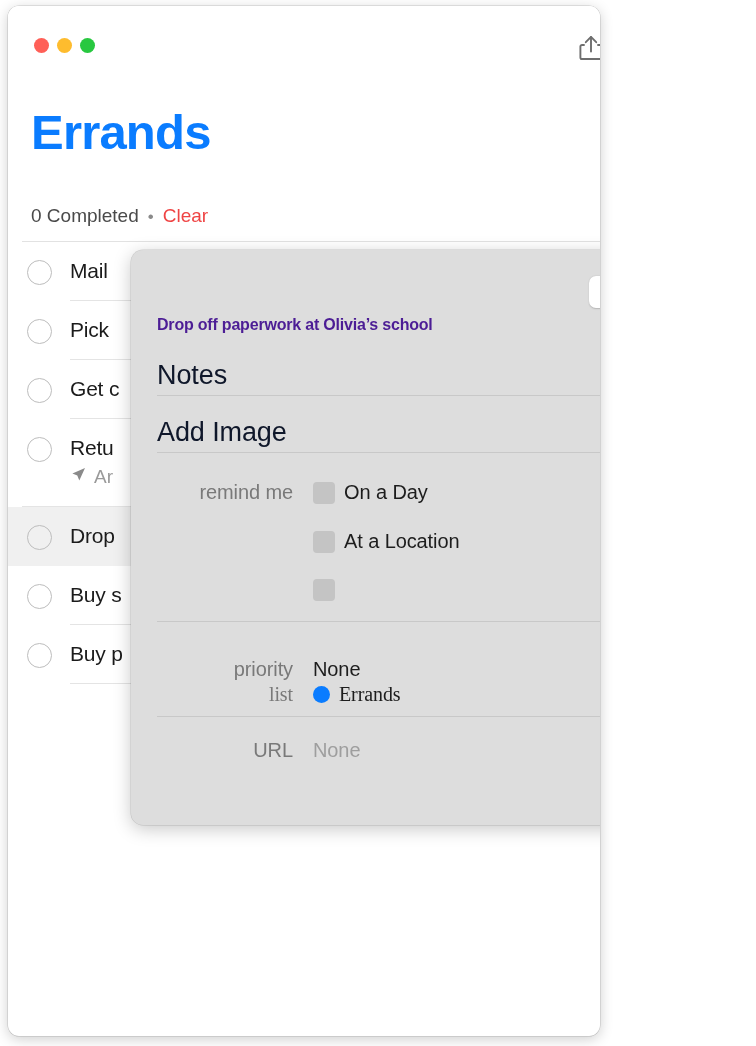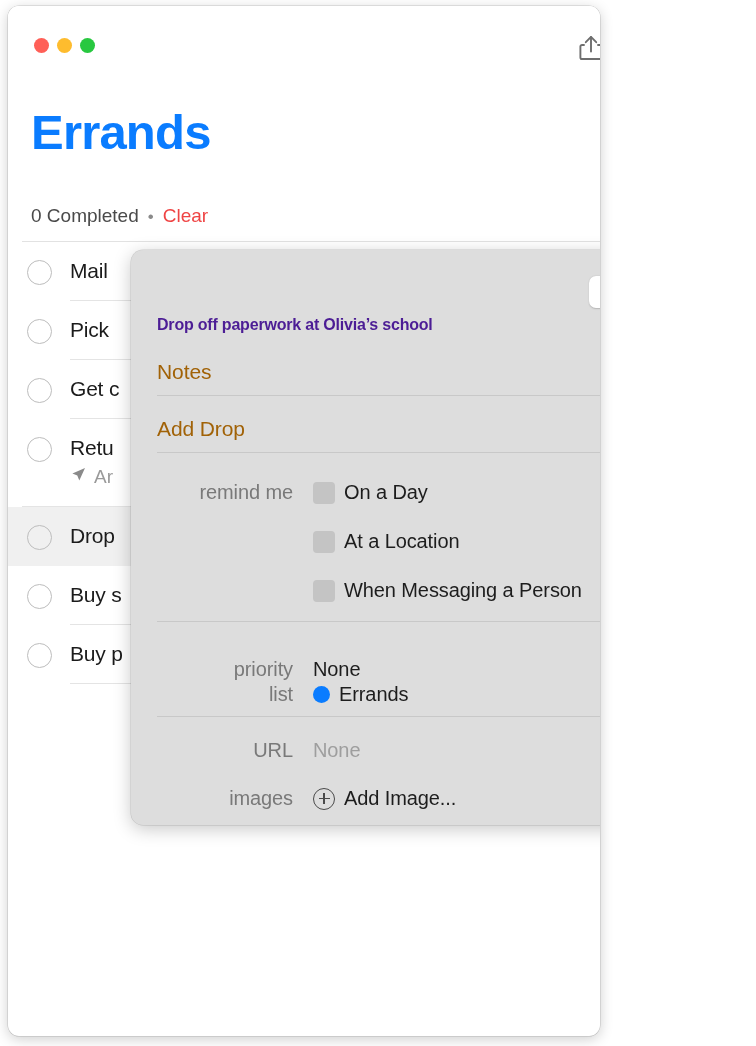--- a/index.html
+++ b/index.html
@@ -230,22 +230,22 @@
     display: flex;
     align-items: center;
     justify-content: center;
     cursor: default;
   }
 
   .pop-field {
     position: absolute;
     left: 26px;
     width: 487px;
-    font-size: 21px;
-    color: #a16207;
+    font-size: 27px;
+    color: #0f172a;
     letter-spacing: -0.1px;
   }
   #notes-field { top: 110px; }
   #tags-field  { top: 167px; }
 
   .pop-divider {
     position: absolute;
     left: 26px;
     width: 487px;
     height: 1px;
@@ -279,21 +279,21 @@
     align-items: center;
     gap: 9px;
     letter-spacing: -0.1px;
   }
   .kv-value.muted { color: #9e9e9e; }
 
   #row-onaday    { top: 231px; }
   #row-location  { top: 280px; }
   #row-messaging { top: 329px; }
   #row-priority  { top: 408px; }
-  #row-list      { top: 433px; }
+  #row-list      { top: 433px; font-family: Liberation Serif, serif; }
   #row-url       { top: 489px; }
   #row-images    { top: 537px; }
 
   .cbox {
     width: 22px; height: 22px;
     border-radius: 4px;
     background: #C4C4C4;
     flex: 0 0 22px;
     cursor: default;
   }
@@ -484,21 +484,21 @@
     <div id="flag-button">
       <svg width="22" height="22" viewBox="0 0 22 22">
         <line x1="5.2" y1="3.5" x2="5.2" y2="18.5" stroke="#8c8c8c" stroke-width="1.6" stroke-linecap="round"></line>
         <path d="M5.2 4.2 L17 4.2 L17 12.4 L5.2 12.4" fill="none" stroke="#8c8c8c" stroke-width="1.6" stroke-linejoin="round"></path>
       </svg>
     </div>
 
     <div class="pop-field" id="notes-field">Notes</div>
     <div class="pop-divider" id="div-1"></div>
 
-    <div class="pop-field" id="tags-field">Add Drop</div>
+    <div class="pop-field" id="tags-field">Add Image</div>
     <div class="pop-divider" id="div-2"></div>
 
     <div class="kv-row" id="row-location">
       <div class="kv-label"></div>
       <div class="kv-value">
         <span class="cbox"></span>
         <span>At a Location</span>
       </div>
     </div>
 
@@ -507,21 +507,20 @@
       <div class="kv-value">
         <span class="cbox"></span>
         <span>On a Day</span>
       </div>
     </div>
 
     <div class="kv-row" id="row-messaging">
       <div class="kv-label"></div>
       <div class="kv-value">
         <span class="cbox"></span>
-        <span>When Messaging a Person</span>
       </div>
     </div>
 
     <div class="pop-divider" id="div-3"></div>
 
     <div class="kv-row" id="row-priority">
       <div class="kv-label">priority</div>
       <div class="kv-value">None</div>
     </div>
 
@@ -533,23 +532,16 @@
       </div>
     </div>
 
     <div class="pop-divider" id="div-4"></div>
 
     <div class="kv-row" id="row-url">
       <div class="kv-label">URL</div>
       <div class="kv-value muted">None</div>
     </div>
 
-    <div class="kv-row" id="row-images">
-      <div class="kv-label">images</div>
-      <div class="kv-value">
-        <span class="plus-circle"></span>
-        <span>Add Image...</span>
-      </div>
-    </div>
 
   </div>
 
 </div>
 
 </body></html>

